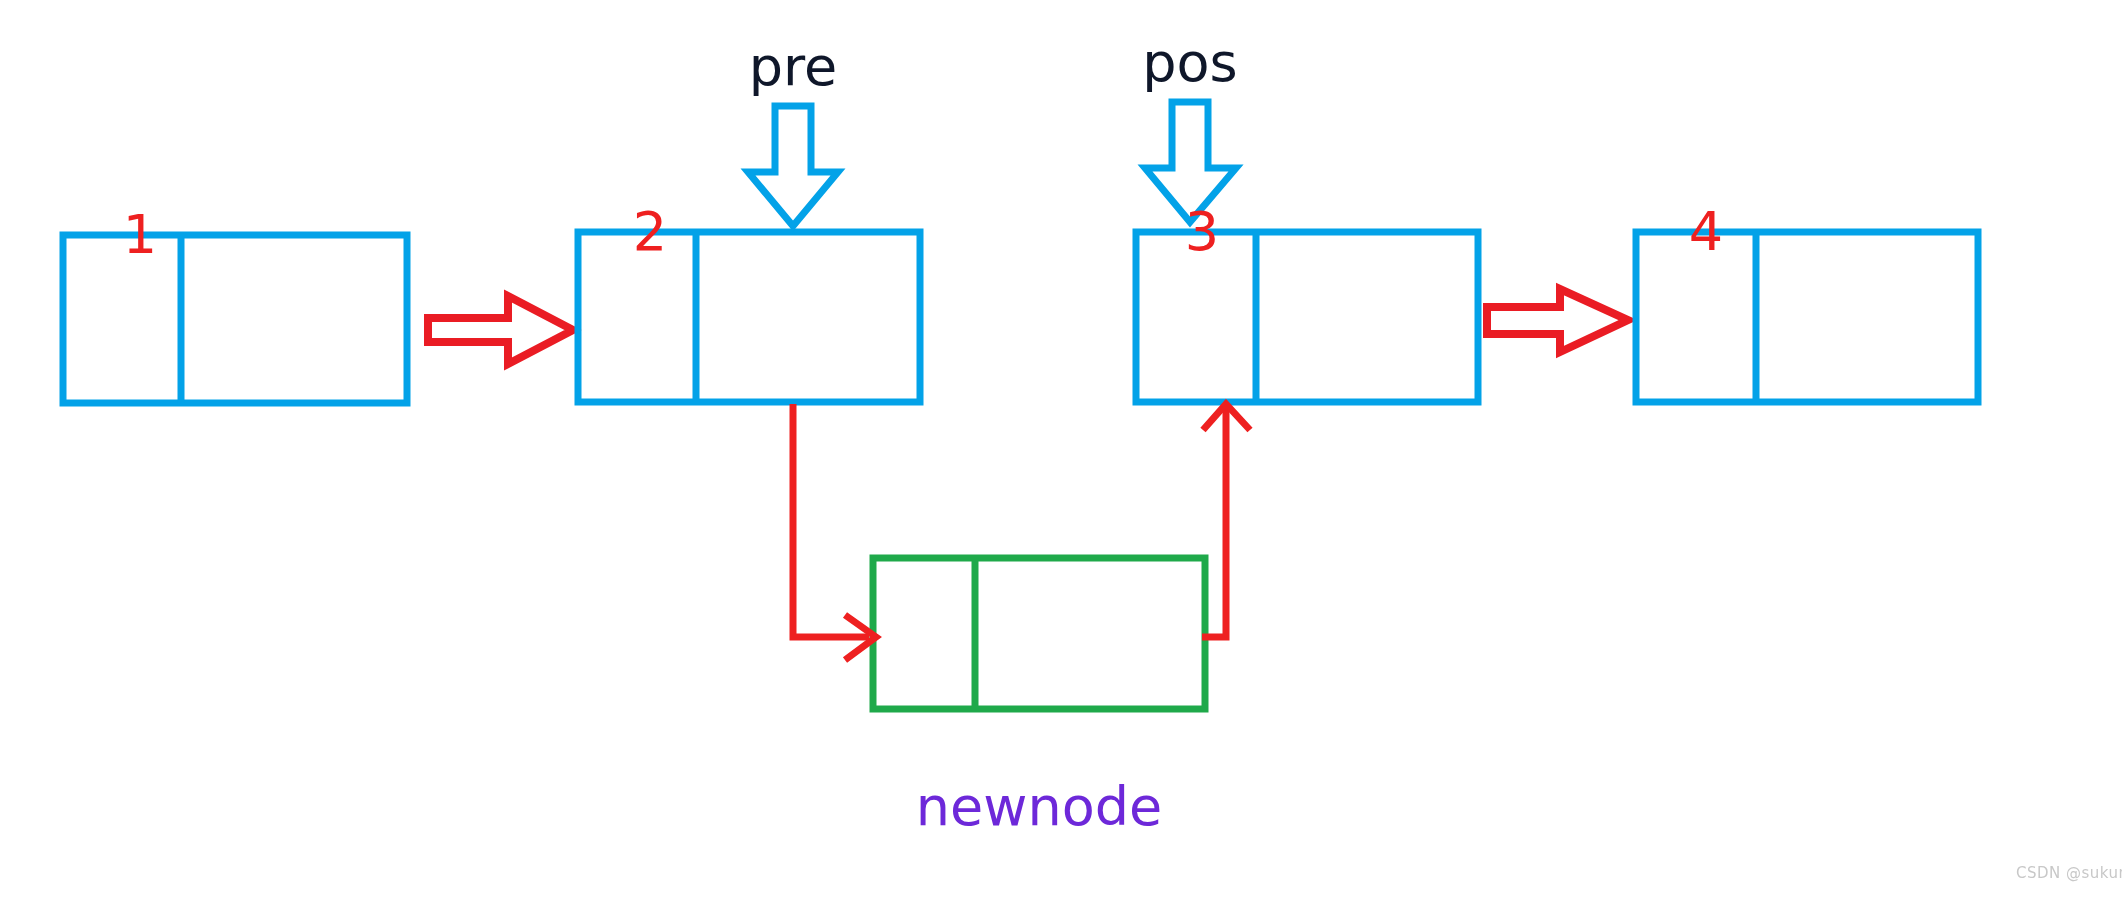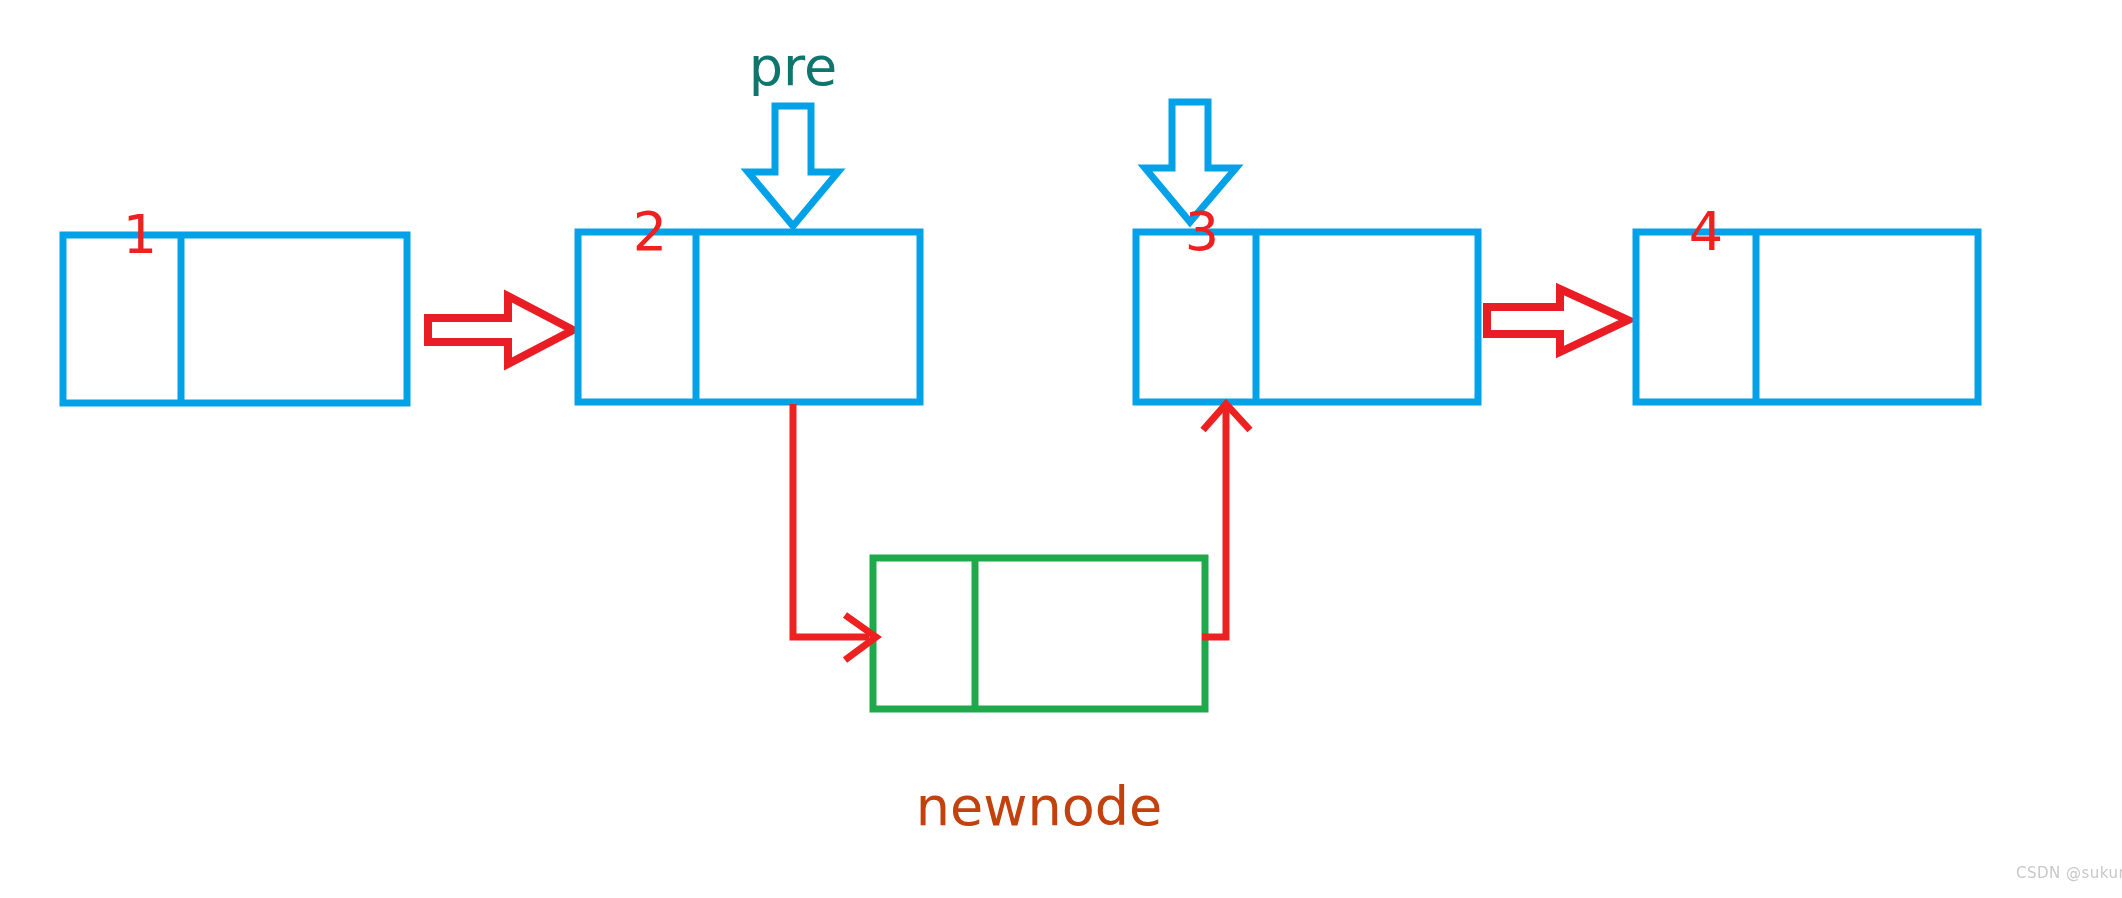--- a/index.html
+++ b/index.html
@@ -63,26 +63,26 @@
     color: #ee2020;
     font-size: 54px;
     line-height: 1;
   }
   .node-field {
     color: #ee2020;
     font-size: 54px;
     line-height: 1;
   }
   .ptr-label {
-    color: #0f766e;
+    color: #0f172a;
     font-size: 54px;
     line-height: 1;
   }
   .newnode-label {
-    color: #c2410c;
+    color: #6d28d9;
     font-size: 54px;
     line-height: 1;
   }
   .watermark {
     position: absolute;
     color: #c8c8c8;
     font-size: 15px;
     line-height: 1;
     letter-spacing: 0.5px;
     white-space: nowrap;
@@ -145,18 +145,19 @@
 
   <div class="lbl node-value" style="left:608px; top:205px; width:84px; text-align:center;">2</div>
 
 
   <div class="lbl node-value" style="left:1160px; top:205px; width:84px; text-align:center;">3</div>
 
   <div class="lbl node-value" style="left:1664px; top:205px; width:84px; text-align:center;">4</div>
 
   <div class="lbl ptr-label" style="left:713px; top:40px; width:160px; text-align:center;">pre</div>
 
+  <div class="lbl ptr-label" style="left:1110px; top:36px; width:160px; text-align:center;">pos</div>
 
   <div class="lbl newnode-label" style="left:853px; top:780px; width:372px; text-align:center;">newnode</div>
 
   <div class="watermark" style="left:2016px; top:866px;">CSDN @sukuni</div>
 
 </div>
 
 </body></html>

